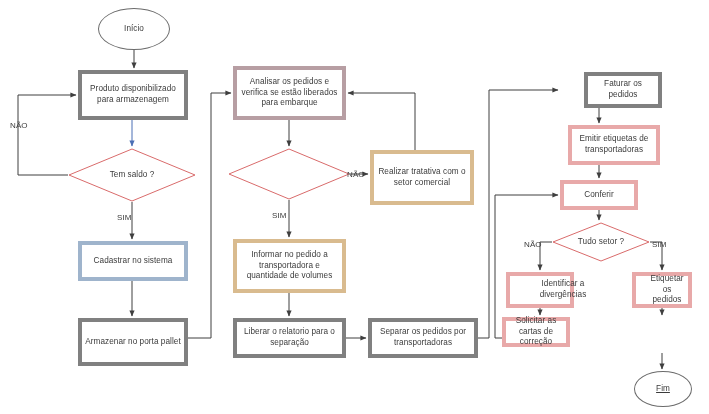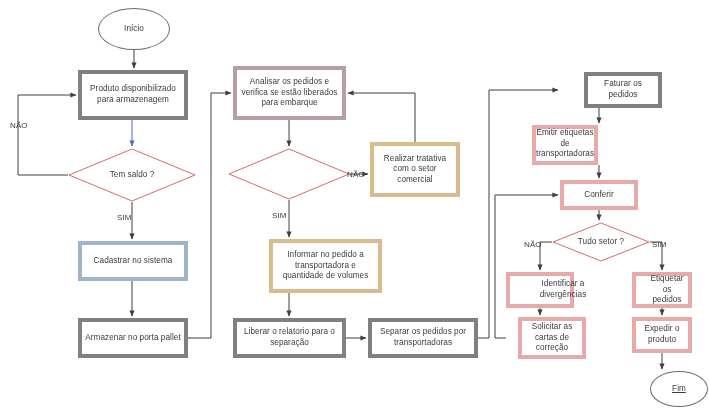--- a/index.html
+++ b/index.html
@@ -145,86 +145,83 @@
     <svg class="diamond-svg" width="128" height="54" viewBox="0 0 128 54">
       <polygon points="64,1 127,27 64,53 1,27" fill="#ffffff" stroke="#d96b6b" stroke-width="1"></polygon>
     </svg>
     <span class="diamond-label">Tem saldo ?</span>
   </div>
 
   <div class="node process" style="left:78px;top:241px;width:110px;height:40px;border-color:#9fb4cc;">
     <span>Cadastrar no sistema</span>
   </div>
 
-  <div class="node process" style="left:78px;top:318px;width:110px;height:40px;border-color:#808080;">
+  <div class="node process" style="left:78px;top:318px;width:110px;height:48px;border-color:#808080;">
     <span>Armazenar no porta pallet</span>
   </div>
 
   <div class="node process" style="left:233px;top:66px;width:113px;height:54px;border-color:#b79ea3;">
     <span>Analisar os pedidos e verifica se estão liberados para embarque</span>
   </div>
 
   <div class="node decision" style="left:228px;top:148px;width:122px;height:52px;">
     <svg class="diamond-svg" width="122" height="52" viewBox="0 0 122 52">
       <polygon points="61,1 121,26 61,51 1,26" fill="#ffffff" stroke="#d96b6b" stroke-width="1"></polygon>
     </svg>
   </div>
 
-  <div class="node process" style="left:370px;top:142px;width:90px;height:55px;border-color:#d9bb8f;">
+  <div class="node process" style="left:370px;top:150px;width:104px;height:55px;border-color:#d9bb8f;">
     <span>Realizar tratativa com o setor comercial</span>
   </div>
 
-  <div class="node process" style="left:233px;top:239px;width:113px;height:54px;border-color:#d9bb8f;margin-left:36px;">
+  <div class="node process" style="left:233px;top:239px;width:113px;height:54px;border-color:#d9bb8f;">
     <span>Informar no pedido a transportadora e quantidade de volumes</span>
   </div>
 
   <div class="node process" style="left:233px;top:318px;width:113px;height:40px;border-color:#808080;">
     <span>Liberar o relatorio para o separação</span>
   </div>
 
   <div class="node process" style="left:368px;top:318px;width:110px;height:40px;border-color:#808080;">
     <span>Separar os pedidos por transportadoras</span>
   </div>
 
   <div class="node process" style="left:560px;top:72px;width:78px;height:36px;border-color:#808080;margin-left:24px;">
     <span>Faturar os pedidos</span>
   </div>
 
-  <div class="node process" style="left:532px;top:125px;width:66px;height:40px;border-color:#e8a9a9;align-items:flex-end;">
+  <div class="node process" style="left:568px;top:125px;width:92px;height:40px;border-color:#e8a9a9;">
     <span>Emitir etiquetas de transportadoras</span>
   </div>
 
   <div class="node process" style="left:560px;top:180px;width:78px;height:30px;border-color:#e8a9a9;justify-content:center;">
     <span>Conferir</span>
   </div>
 
   <div class="node decision" style="left:552px;top:222px;width:98px;height:40px;">
     <svg class="diamond-svg" width="98" height="40" viewBox="0 0 98 40">
       <polygon points="49,1 97,20 49,39 1,20" fill="#ffffff" stroke="#d96b6b" stroke-width="1"></polygon>
     </svg>
     <span class="diamond-label">Tudo setor ?</span>
   </div>
 
   <div class="node process" style="left:506px;top:272px;width:68px;height:36px;border-color:#e8a9a9;padding-left:48px;">
     <span>Identificar a divergências</span>
   </div>
 
-  <div class="node process" style="left:518px;top:317px;width:68px;height:42px;border-color:#e8a9a9;">
+  <div class="node process" style="left:502px;top:317px;width:68px;height:30px;border-color:#e8a9a9;">
     <span>Solicitar as cartas de correção</span>
   </div>
 
   <div class="node process" style="left:632px;top:272px;width:60px;height:36px;border-color:#e8a9a9;padding-left:12px;">
     <span>Etiquetar os pedidos</span>
   </div>
 
-  <div class="node process" style="left:632px;top:317px;width:60px;height:36px;border-color:#e8a9a9;">
-    <span>Expedir o produto</span>
-  </div>
-
-  <div class="node terminal" style="left:650px;top:371px;width:58px;height:36px;border-color:#6b6b6b;text-decoration:underline;">
+
+  <div class="node terminal" style="left:634px;top:371px;width:58px;height:36px;border-color:#6b6b6b;text-decoration:underline;">
     <span>Fim</span>
   </div>
 
   <div class="edge-label" style="left:10px;top:121px;">NÃO</div>
   <div class="edge-label" style="left:117px;top:213px;">SIM</div>
   <div class="edge-label" style="left:347px;top:170px;">NÃO</div>
   <div class="edge-label" style="left:272px;top:211px;">SIM</div>
   <div class="edge-label" style="left:524px;top:240px;">NÃO</div>
   <div class="edge-label" style="left:652px;top:240px;">SIM</div>
 

